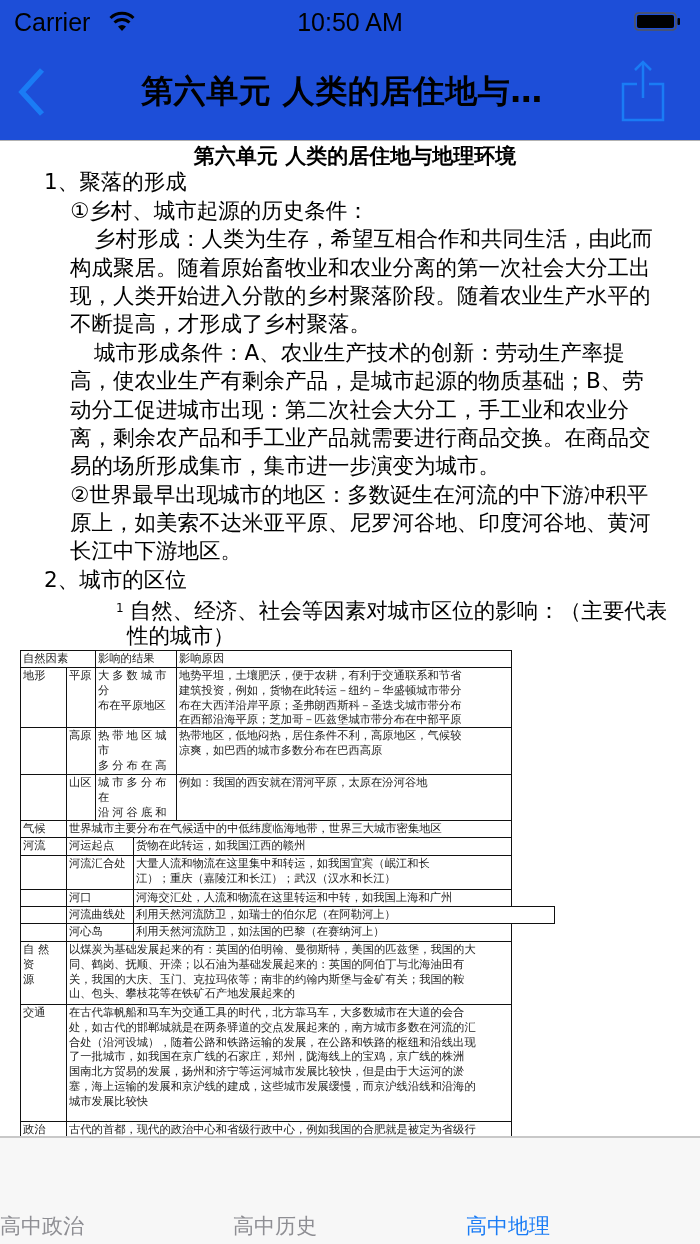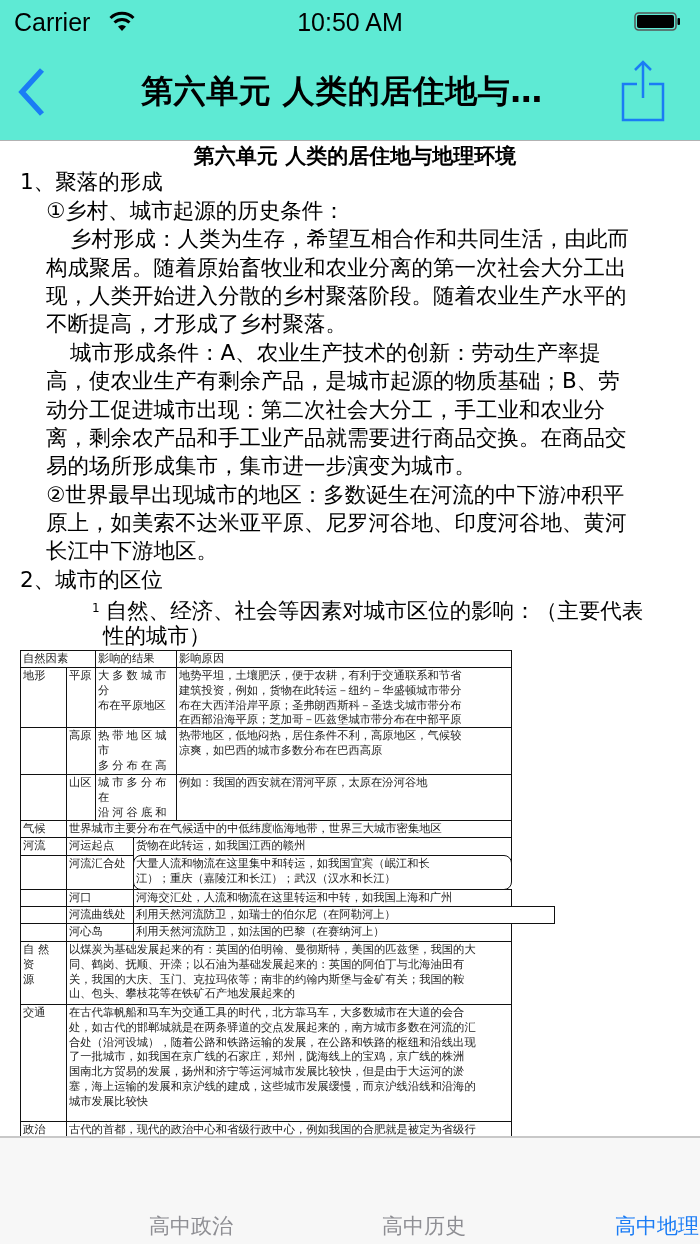--- a/index.html
+++ b/index.html
@@ -1,43 +1,43 @@
 <!DOCTYPE html>
 <html><head>
 <meta charset="utf-8">
 <style>
   html, body { margin:0; padding:0; }
   body { width:700px; height:1244px; position:relative; overflow:hidden; background:#ffffff; font-family:"DejaVu Sans", sans-serif; color:#000; }
 
-  .topbar { position:absolute; left:0; top:0; width:700px; height:140px; background:#5eead4; border-bottom:1px solid #b2b2b2; }
+  .topbar { position:absolute; left:0; top:0; width:700px; height:140px; background:#1d4ed8; border-bottom:1px solid #b2b2b2; }
   .status { position:absolute; left:0; top:0; width:700px; height:44px; font-family:"Liberation Sans", sans-serif; font-size:25px; }
   .carrier { position:absolute; left:14px; top:8px; }
   .wifi { position:absolute; left:108px; top:10px; width:28px; height:22px; }
   .time { position:absolute; left:0; width:700px; top:8px; text-align:center; font-weight:500; }
   .battery { position:absolute; left:634px; top:12px; width:47px; height:19px; }
   .navbar { position:absolute; top:44px; left:0; width:700px; height:96px; }
   .back { position:absolute; left:14px; top:22px; width:36px; height:52px; cursor:pointer; }
   .title { position:absolute; left:112px; width:460px; top:26px; text-align:center; font-family:"DejaVu Sans", sans-serif; font-weight:bold; font-size:32px; white-space:nowrap; overflow:hidden; letter-spacing:0.5px; }
   .share { position:absolute; left:618px; top:14px; width:50px; height:64px; cursor:pointer; }
 
   .content { position:absolute; left:0; top:141px; width:700px; height:995px; overflow:hidden; background:#fff; }
   .doc-title { position:absolute; top:1px; left:0; width:710px; text-align:center; font-weight:bold; font-size:21px; }
-  .p { position:absolute; font-size:21.5px; line-height:28.4px; font-family:"DejaVu Sans", sans-serif; white-space:nowrap; }
+  .p { position:absolute; font-size:21.5px; line-height:28.4px; font-family:"DejaVu Sans", sans-serif; white-space:nowrap;margin-left:24px; }
   .heading { left:20px; }
   .sub { left:46px; }
   .body-line { left:46px; }
   .indent1 { left:70px; }
   .bullet-num { font-size:12px; vertical-align:6px; margin-right:6px; }
 
   .tbl { position:absolute; left:20px; top:509px; width:492px; font-size:11.3px; line-height:14.8px; color:#222; }
   .cell { position:absolute; box-sizing:border-box; border:1.5px solid #111; padding:1px 2px; overflow:hidden; background:#fff; }
   .just { letter-spacing:3px; }
 
   .tabbar { position:absolute; left:0; top:1136px; width:700px; height:108px; background:#f7f7f7; border-top:2px solid #c8c8c8; }
-  .tab { position:absolute; top:74px; width:233px; text-align:right; font-size:21px; color:#8e8e93; cursor:pointer; }
+  .tab { position:absolute; top:74px; width:233px; text-align:left; font-size:21px; color:#8e8e93; cursor:pointer; }
   .tab.active { color:#1a7cf5; }
 </style>
 </head>
 <body>
 
 <div class="topbar">
   <div class="status">
     <span class="carrier">Carrier</span>
     <svg class="wifi" viewBox="0 0 28 22">
       <path d="M14 21 L10 16.5 A6 6 0 0 1 18 16.5 Z" fill="#000"></path>
@@ -140,21 +140,21 @@
     <div class="cell" style="left:0; top:187px; width:47px; height:19px;">河流</div>
     <div class="cell" style="left:0; top:205px; width:47px; height:35px;"></div>
     <div class="cell" style="left:0; top:239px; width:47px; height:18px;"></div>
     <div class="cell" style="left:0; top:256px; width:47px; height:18px;"></div>
     <div class="cell" style="left:0; top:273px; width:47px; height:19px;"></div>
 
     <div class="cell" style="left:46px; top:187px; width:68px; height:19px;">河运起点</div>
     <div class="cell" style="left:113px; top:187px; width:379px; height:30px;">货物在此转运，如我国江西的赣州</div>
 
     <div class="cell" style="left:46px; top:205px; width:68px; height:35px;">河流汇合处</div>
-    <div class="cell" style="left:113px; top:205px; width:379px; height:35px;border-radius:8px;">
+    <div class="cell" style="left:113px; top:205px; width:379px; height:35px;">
       <div>大量人流和物流在这里集中和转运，如我国宜宾（岷江和长</div>
       <div>江）；重庆（嘉陵江和长江）；武汉（汉水和长江）</div>
     </div>
 
     <div class="cell" style="left:46px; top:239px; width:68px; height:18px;">河口</div>
     <div class="cell" style="left:113px; top:239px; width:379px; height:18px;">河海交汇处，人流和物流在这里转运和中转，如我国上海和广州</div>
 
     <div class="cell" style="left:46px; top:256px; width:68px; height:18px;">河流曲线处</div>
     <div class="cell" style="left:113px; top:256px; width:422px; height:18px;">利用天然河流防卫，如瑞士的伯尔尼（在阿勒河上）</div>
 

